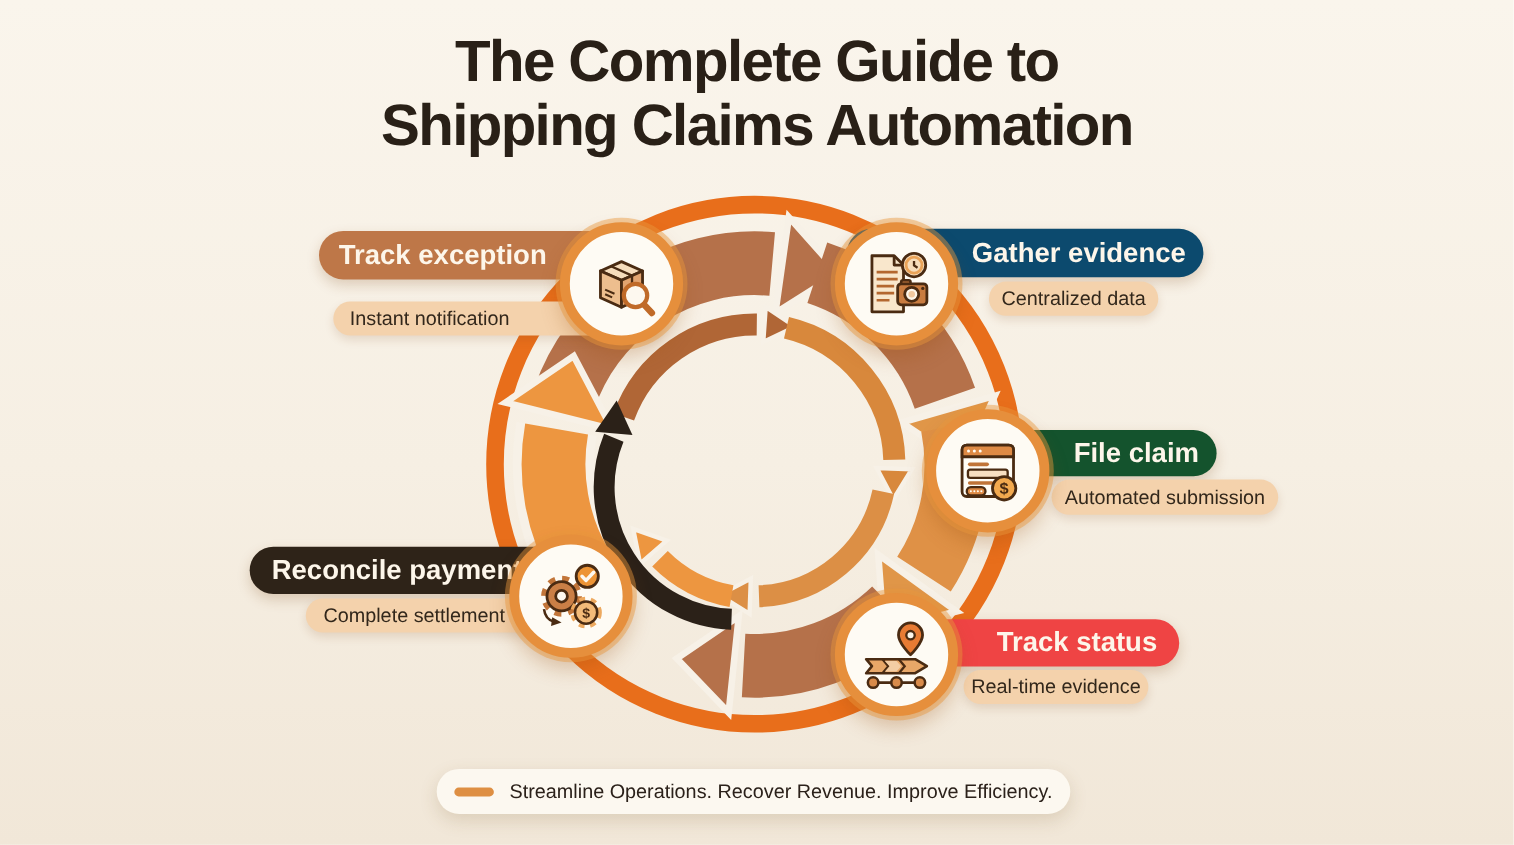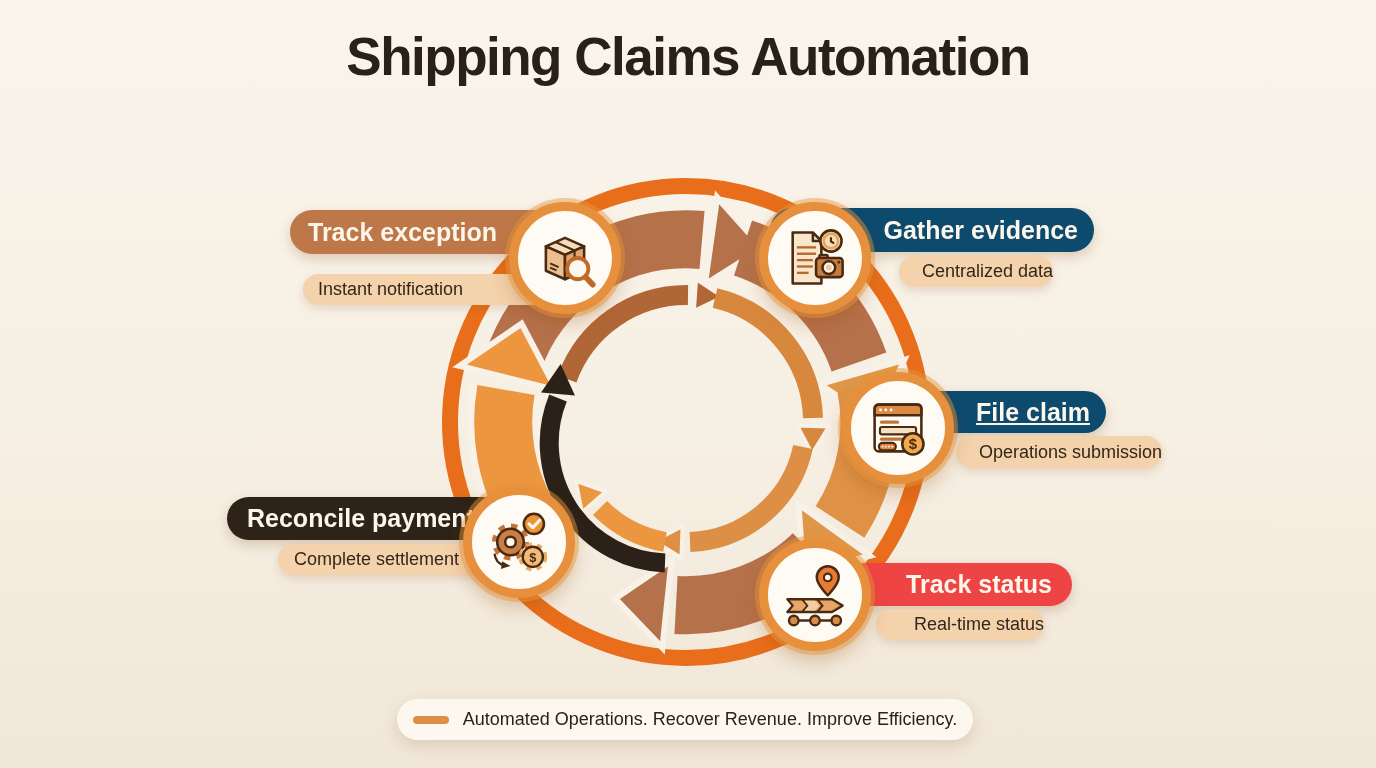--- a/index.html
+++ b/index.html
@@ -19,21 +19,21 @@
     font-weight:bold;font-size:25px;color:#FDF6EA;
     box-shadow:0 5px 12px rgba(125,70,20,.22);white-space:nowrap;
   }
   .subpill{
     z-index:2;display:flex;align-items:center;border-radius:16px;
     background:#F4D2AC;font-size:18px;color:#32271B;
     box-shadow:0 4px 9px rgba(125,70,20,.15);white-space:nowrap;
   }
   .left-al{justify-content:flex-start;}
   .right-al{justify-content:flex-end;}
-  .center-al{justify-content:flex-end;}
+  .center-al{justify-content:center;}
   .icon-circle{
     z-index:3;width:112px;height:112px;box-sizing:border-box;border-radius:50%;
     background:#FEFBF4;border:9px solid #E68F3C;
     box-shadow:0 0 0 4px rgba(233,150,60,.45), 0 10px 18px rgba(150,75,10,.28);
     display:flex;align-items:center;justify-content:center;
   }
   #footer-pill{
     left:397px;top:699px;width:576px;height:41px;z-index:6;
     background:#FCF8F0;border-radius:21px;box-shadow:0 6px 16px rgba(120,90,40,.18);
     display:flex;align-items:center;justify-content:center;
@@ -75,20 +75,21 @@
     <polygon points="0,-16 0,16 28,0" transform="translate(594,502) rotate(229)" fill="#ED9640" stroke="#F7F1E7" stroke-width="4"></polygon>
   </g>
 
   <g>
     <path d="M 665 563 A 120 120 0 0 1 558 398" fill="none" stroke="#2B2118" stroke-width="19"></path>
     <polygon points="0,-17 0,17 30,0" transform="translate(558,394) rotate(-85)" fill="#2B2118"></polygon>
   </g>
 </svg>
 
 <div id="title" class="abs">
+  <div>The Complete Guide to</div>
   <div>Shipping Claims Automation</div>
 </div>
 
 <div class="abs pill left-al" style="left:290px;top:210px;width:290px;height:44px;background:#BE7748;padding-left:18px;">
   <span>Track exception</span>
 </div>
 <div class="abs subpill left-al" style="left:303px;top:257px;width:287px;height:31px;padding-left:15px;margin-top:17px;">
   <span>Instant notification</span>
 </div>
 <div class="abs icon-circle" style="left:509px;top:202px;">
@@ -127,25 +128,25 @@
     <circle cx="47" cy="16" r="6.8" fill="none" stroke="#E9A358" stroke-width="2.4"></circle>
     <path d="M47 12.5 v3.8 l3 2" fill="none" stroke="#4A2B12" stroke-width="2"></path>
     <rect x="36" y="29" width="8" height="6" rx="1.5" fill="#C97C40" stroke="#4A2B12" stroke-width="2.2"></rect>
     <rect x="33" y="32" width="25" height="18" rx="3" fill="#C97C40" stroke="#4A2B12" stroke-width="2.4"></rect>
     <circle cx="45" cy="41" r="6" fill="#FDF6EA" stroke="#4A2B12" stroke-width="2.4"></circle>
     <circle cx="45" cy="41" r="2.8" fill="#F2C9A0"></circle>
     <circle cx="54.5" cy="36" r="1.4" fill="#4A2B12"></circle>
   </svg>
 </div>
 
-<div class="abs pill right-al" style="left:880px;top:391px;width:210px;height:42px;background:#0c4a6e;padding-right:16px;text-decoration:underline;">
+<div class="abs pill right-al" style="left:880px;top:391px;width:210px;height:42px;background:#14532d;padding-right:16px;">
   <span>File claim</span>
 </div>
 <div class="abs subpill center-al" style="left:956px;top:436px;width:206px;height:32px;">
-  <span>Operations submission</span>
+  <span>Automated submission</span>
 </div>
 <div class="abs icon-circle" style="left:842px;top:372px;">
   <svg width="68" height="68" viewBox="0 0 64 64">
     <rect x="10" y="10" width="44" height="44" rx="4" fill="#FFFDF6" stroke="#4A2B12" stroke-width="2.4"></rect>
     <path d="M10 20 v-6 q0 -4 4 -4 h36 q4 0 4 4 v6 z" fill="#DE8A45" stroke="#4A2B12" stroke-width="2.4"></path>
     <circle cx="15.5" cy="15" r="1.3" fill="#FFFDF6"></circle>
       <circle cx="20.5" cy="15" r="1.3" fill="#FFFDF6"></circle>
       <circle cx="25.5" cy="15" r="1.3" fill="#FFFDF6"></circle>
     <rect x="15" y="25" width="18" height="3" rx="1.5" fill="#C07438"></rect>
     <rect x="15" y="31" width="34" height="7" rx="2" fill="#F7DFC2" stroke="#4A2B12" stroke-width="2"></rect>
@@ -157,21 +158,21 @@
       <circle cx="26.5" cy="49.5" r="0.9" fill="#FFFDF6"></circle>
     <circle cx="46" cy="47" r="10" fill="#F2A94F" stroke="#4A2B12" stroke-width="2.4"></circle>
     <text x="46" y="52" font-size="14" font-weight="bold" fill="#4A2B12" text-anchor="middle" font-family="Liberation Sans, sans-serif">$</text>
   </svg>
 </div>
 
 <div class="abs pill right-al" style="left:790px;top:563px;width:262px;height:43px;background:#ef4444;padding-right:20px;">
   <span>Track status</span>
 </div>
 <div class="abs subpill center-al" style="left:876px;top:609px;width:168px;height:31px;">
-  <span>Real-time status</span>
+  <span>Real-time evidence</span>
 </div>
 <div class="abs icon-circle" style="left:759px;top:539px;">
   <svg width="68" height="68" viewBox="0 0 64 64">
     <path d="M44 5 c5.7 0 10.3 4.6 10.3 10.3 c0 7 -10.3 17 -10.3 17 c0 0 -10.3 -10 -10.3 -17 C33.7 9.6 38.3 5 44 5 z" fill="#E87B33" stroke="#4A2B12" stroke-width="2.4" stroke-linejoin="round"></path>
     <circle cx="44" cy="15.5" r="3.6" fill="#FDF6EA" stroke="#4A2B12" stroke-width="2"></circle>
     <path d="M6 36 h42 l10 6 l-10 6 h-42 l5 -6 z" fill="#E8A768" stroke="#4A2B12" stroke-width="2.2" stroke-linejoin="round"></path>
     <path d="M20 36 l5 6 l-5 6 M34 36 l5 6 l-5 6" fill="none" stroke="#4A2B12" stroke-width="2"></path>
     <path d="M22 37.5 l4 4.5 l-4 4.5 h10 l4 -4.5 l-4 -4.5 z" fill="#F3CDA4"></path>
     <line x1="8" y1="56" x2="56" y2="56" stroke="#4A2B12" stroke-width="2.4"></line>
     <circle cx="12" cy="56" r="4.5" fill="#D98B4A" stroke="#4A2B12" stroke-width="2.2"></circle>
@@ -200,14 +201,14 @@
       <circle r="9.5" fill="#F3BB79" stroke="#4A2B12" stroke-width="2.2"></circle>
       <text y="4.5" font-size="12" font-weight="bold" fill="#4A2B12" text-anchor="middle" font-family="Liberation Sans, sans-serif">$</text>
     </g>
     <path d="M9 43 q1 9 9 11" fill="none" stroke="#4A2B12" stroke-width="2.2"></path>
     <polygon points="16,50 24,54.5 15,57.5" fill="#4A2B12"></polygon>
   </svg>
 </div>
 
 <div id="footer-pill" class="abs">
   <span id="footer-dash"></span>
-  <span id="footer-text">Automated Operations. Recover Revenue. Improve Efficiency.</span>
+  <span id="footer-text">Streamline Operations. Recover Revenue. Improve Efficiency.</span>
 </div>
 
 </body></html>

